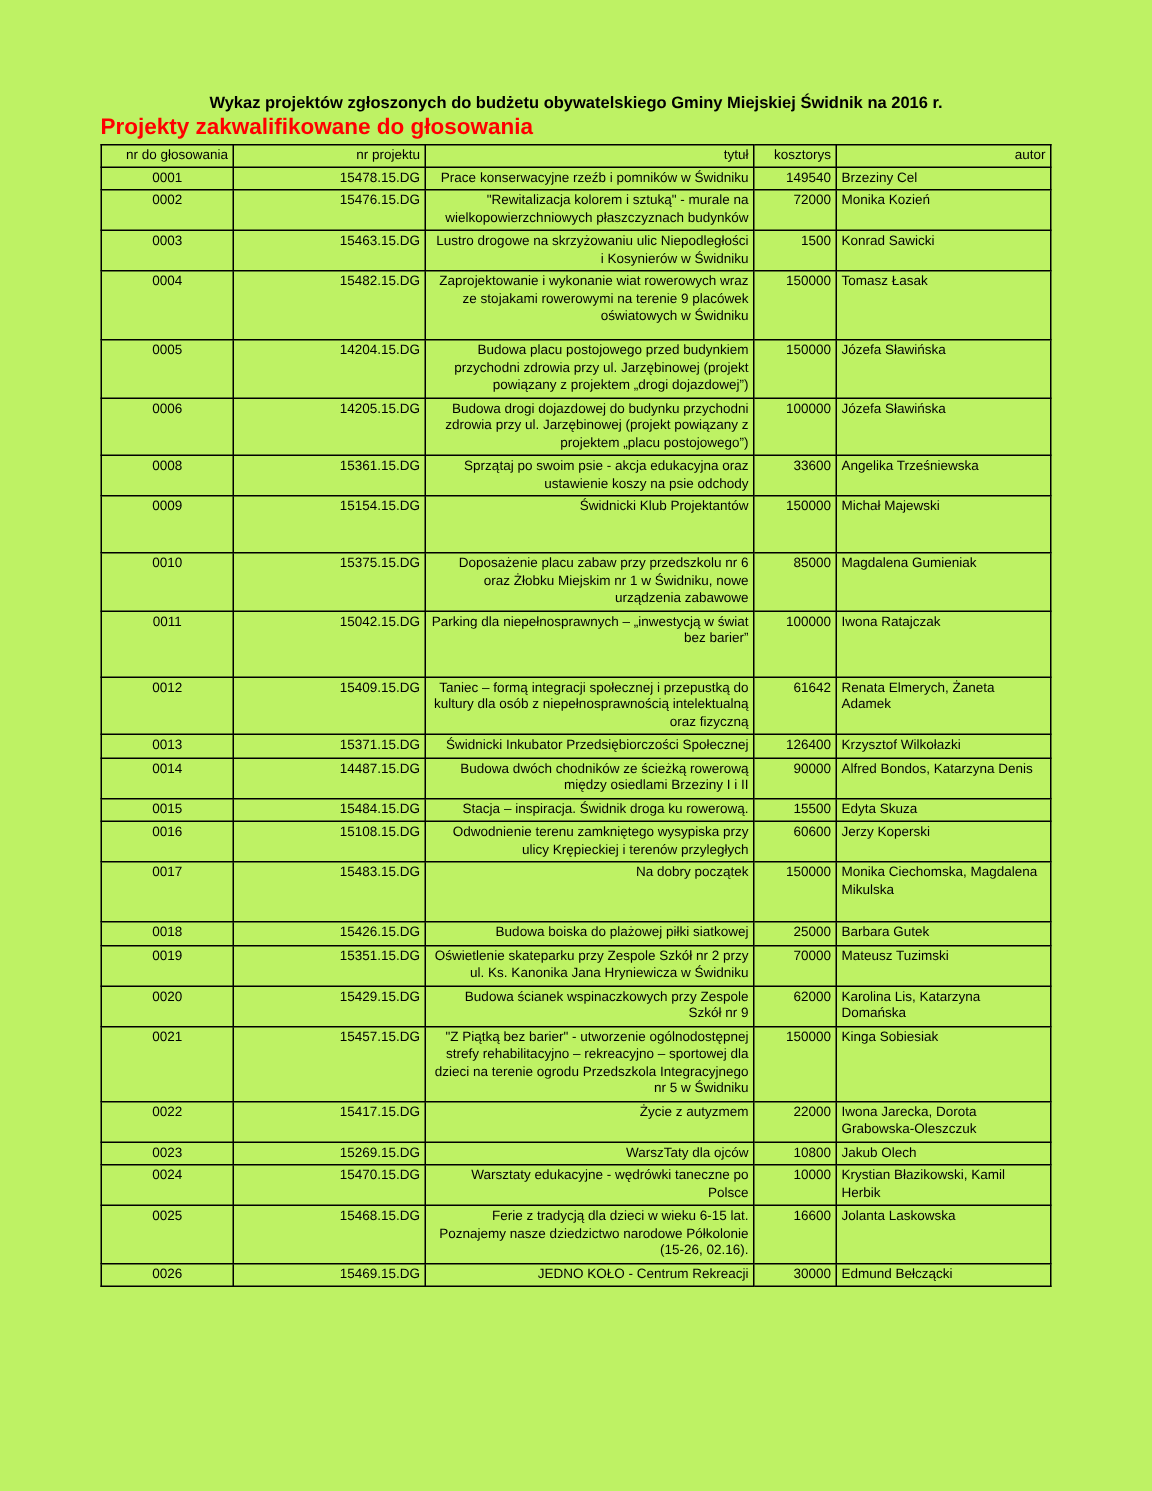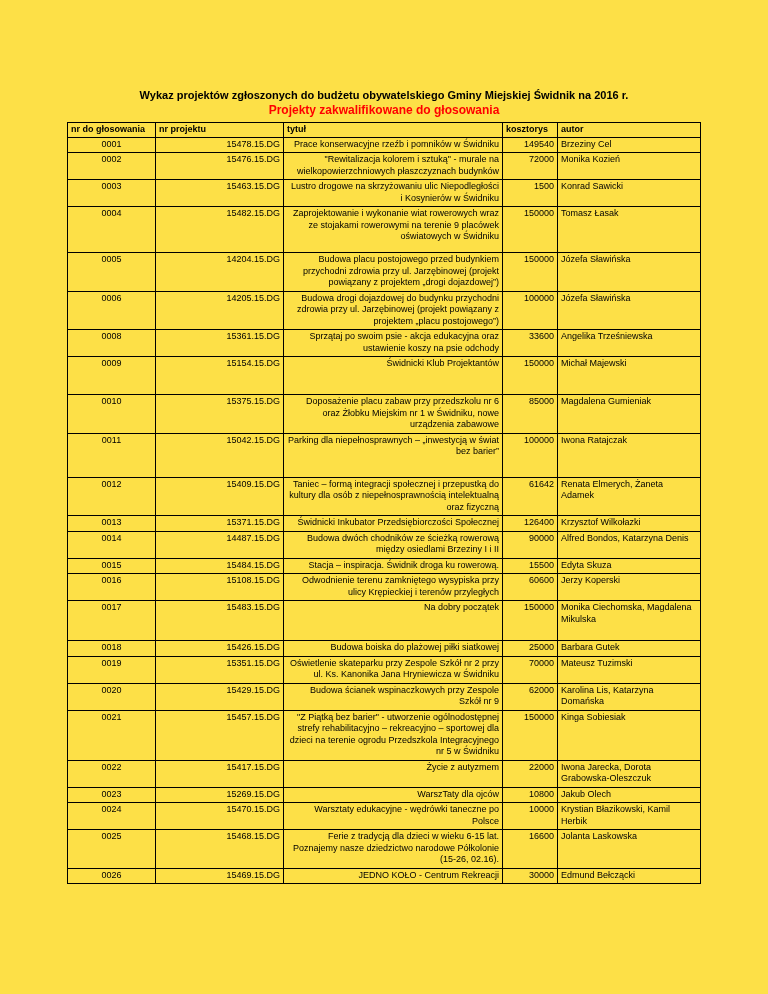--- a/index.html
+++ b/index.html
@@ -4,58 +4,57 @@
 <style>
   html, body {
     margin: 0;
     padding: 0;
     background: #ffffff;
     font-family: "Liberation Sans", sans-serif;
   }
   .page {
     width: 768px;
     height: 994px;
-    background: #fde047;
+    background: #bef264;
     box-sizing: border-box;
-    padding: 88px 67px 0 67px;
+    padding: 62px 67px 0 67px;
     overflow: hidden;
   }
   .title {
     font-size: 11px;
     font-weight: bold;
     color: #000000;
     text-align: center;
     margin: 0 0 2px 0;
     line-height: 14px;
   }
   .subtitle {
-    font-size: 12px;
+    font-size: 15px;
     font-weight: bold;
-    text-align: center;
     margin: 0 0 5px 0;
     line-height: 13px;
   }
   table.projects {
     border-collapse: collapse;
     table-layout: fixed;
     width: 633px;
   }
   table.projects th,
   table.projects td {
     border: 1px solid #000000;
     font-size: 9px;
     line-height: 11.5px;
     padding: 1px 3px 2px 3px;
     vertical-align: top;
     overflow-wrap: break-word;
     color: #000000;
   }
   table.projects th {
-    text-align: left;
-    font-weight: bold;
+    text-align: right;
+    font-weight: normal;
     padding-top: 1px;
     padding-bottom: 1px;
   }
   col.c0 { width: 88px; }
   col.c1 { width: 128px; }
   col.c2 { width: 219px; }
   col.c3 { width: 55px; }
   col.c4 { width: 143px; }
   td.col0 { text-align: center; }
   td.col1 { text-align: right; }

